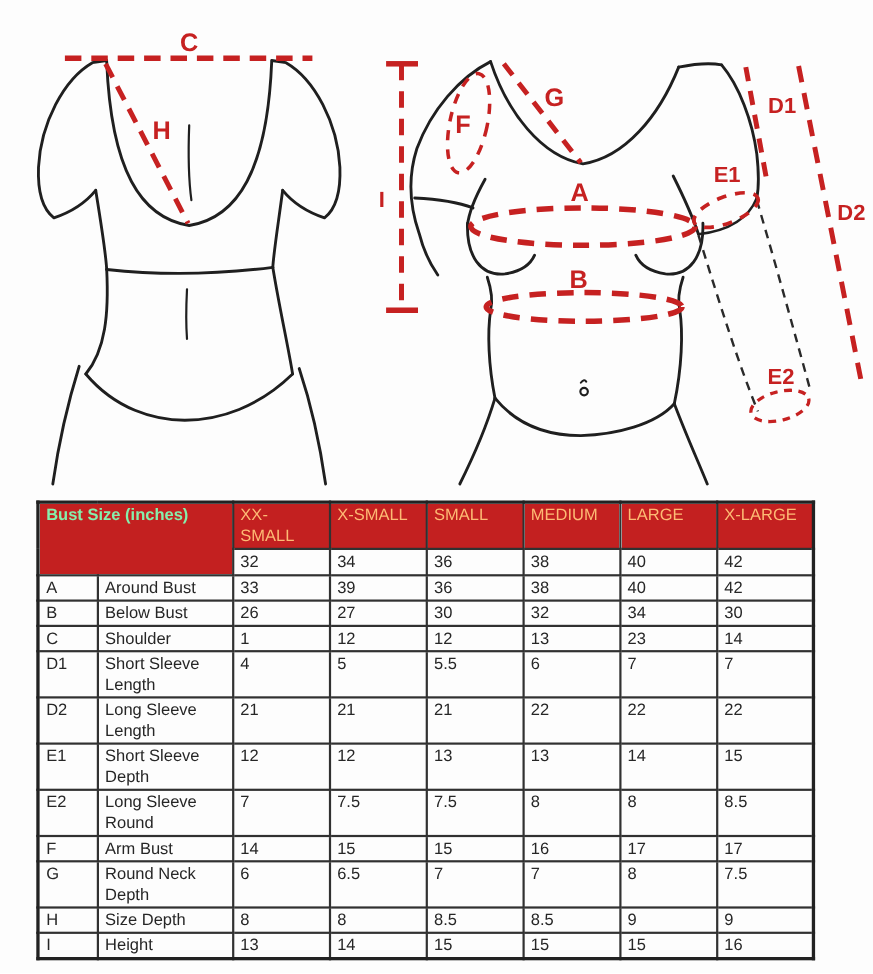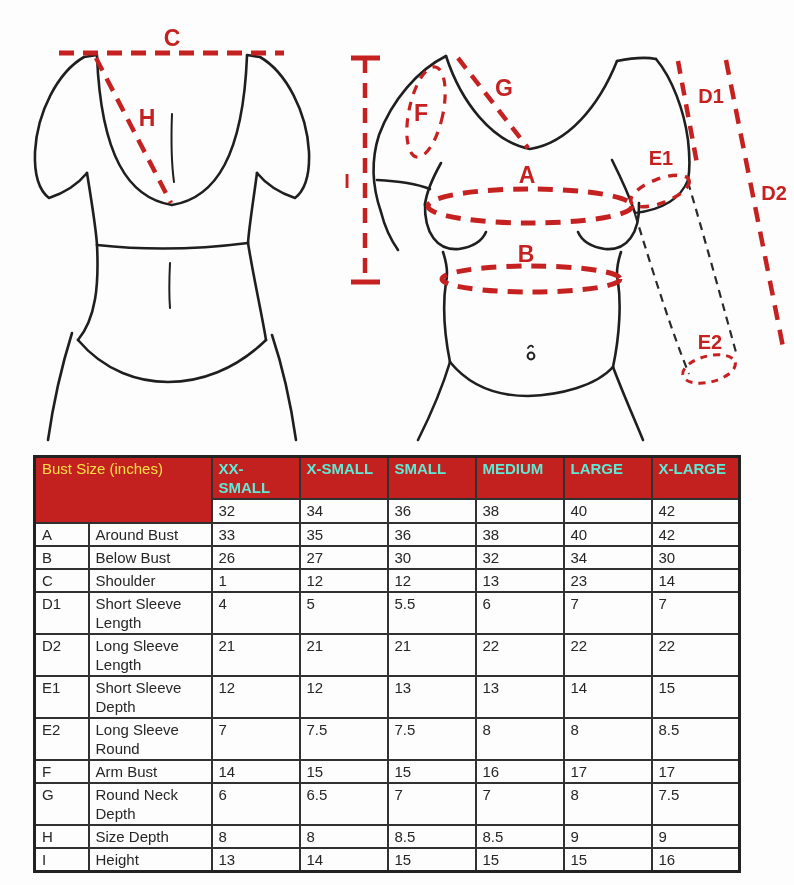--- a/index.html
+++ b/index.html
@@ -38,31 +38,31 @@
   }
   col.c-code{width:54px;}
   col.c-label{width:123px;}
   col.c-val{width:88px;}
   tr.row-header{height:26px;}
   tr.row-bust{height:24px;}
   tr.row-single{height:22px;}
   tr.row-double{height:41px;}
   .hdr-cell{
     background:#c32020;
-    color:#5eead4;
-    font-weight:bold;
+    color:#fdba74;
+    font-weight:normal;
     font-size:13.5px;
     text-align:center;
     vertical-align:middle;
     padding:2px 2px;
   }
   .corner-cell{
     background:#c32020;
-    color:#fde047;
-    font-weight:normal;
+    color:#86efac;
+    font-weight:bold;
     font-size:16.5px;
     vertical-align:bottom;
     padding:2px 6px 3px 6px;
   }
 </style>
 </head>
 <body>
 
 <div class="page">
 
@@ -168,21 +168,21 @@
         <td>36</td>
         <td>38</td>
         <td>40</td>
         <td>42</td>
       </tr>
 
       <tr class="row-single">
         <td>A</td>
         <td>Around Bust</td>
         <td>33</td>
-        <td>35</td>
+        <td>39</td>
         <td>36</td>
         <td>38</td>
         <td>40</td>
         <td>42</td>
       </tr>
       <tr class="row-single">
         <td>B</td>
         <td>Below Bust</td>
         <td>26</td>
         <td>27</td>

